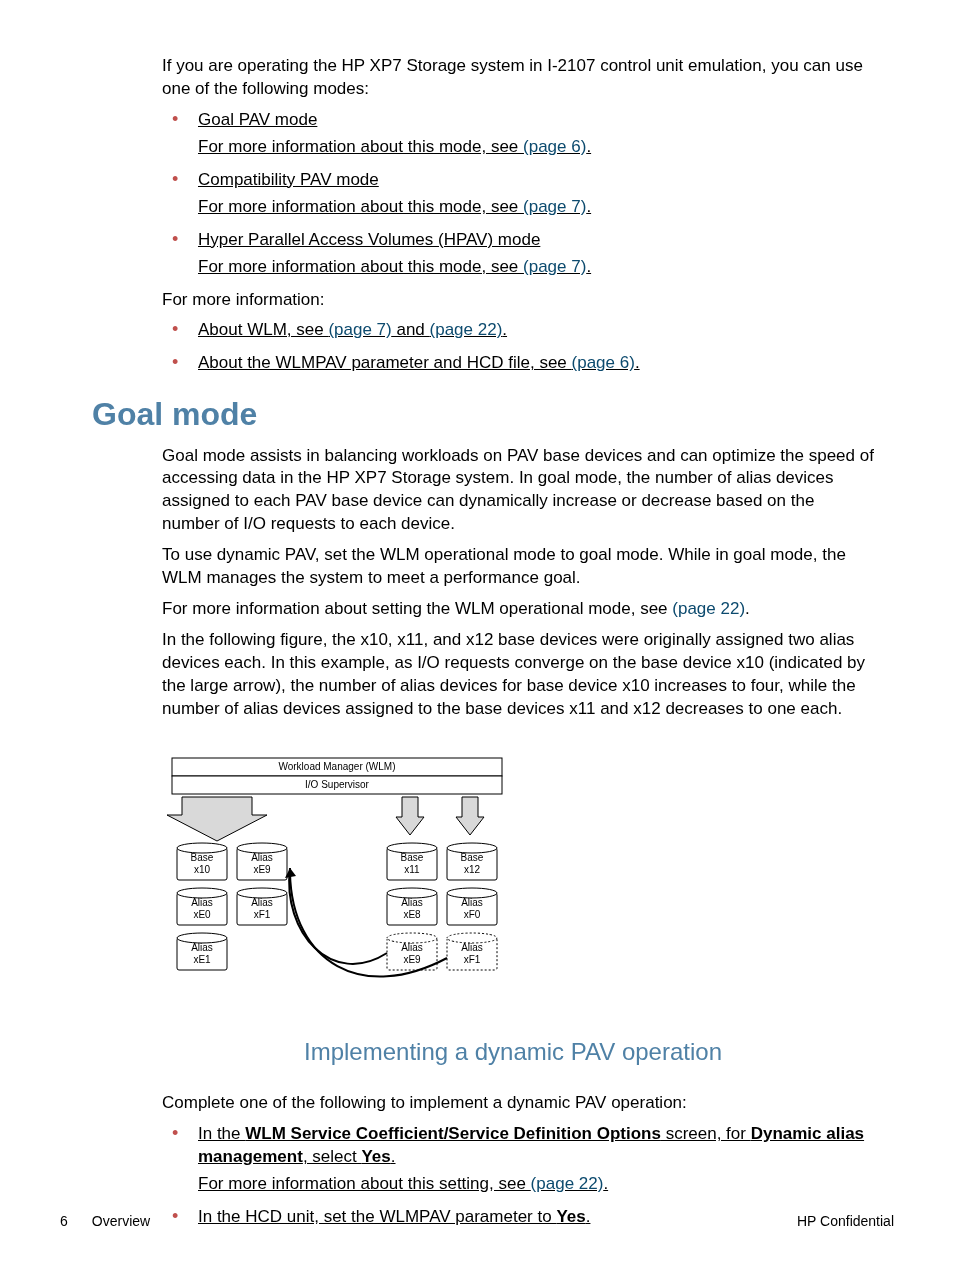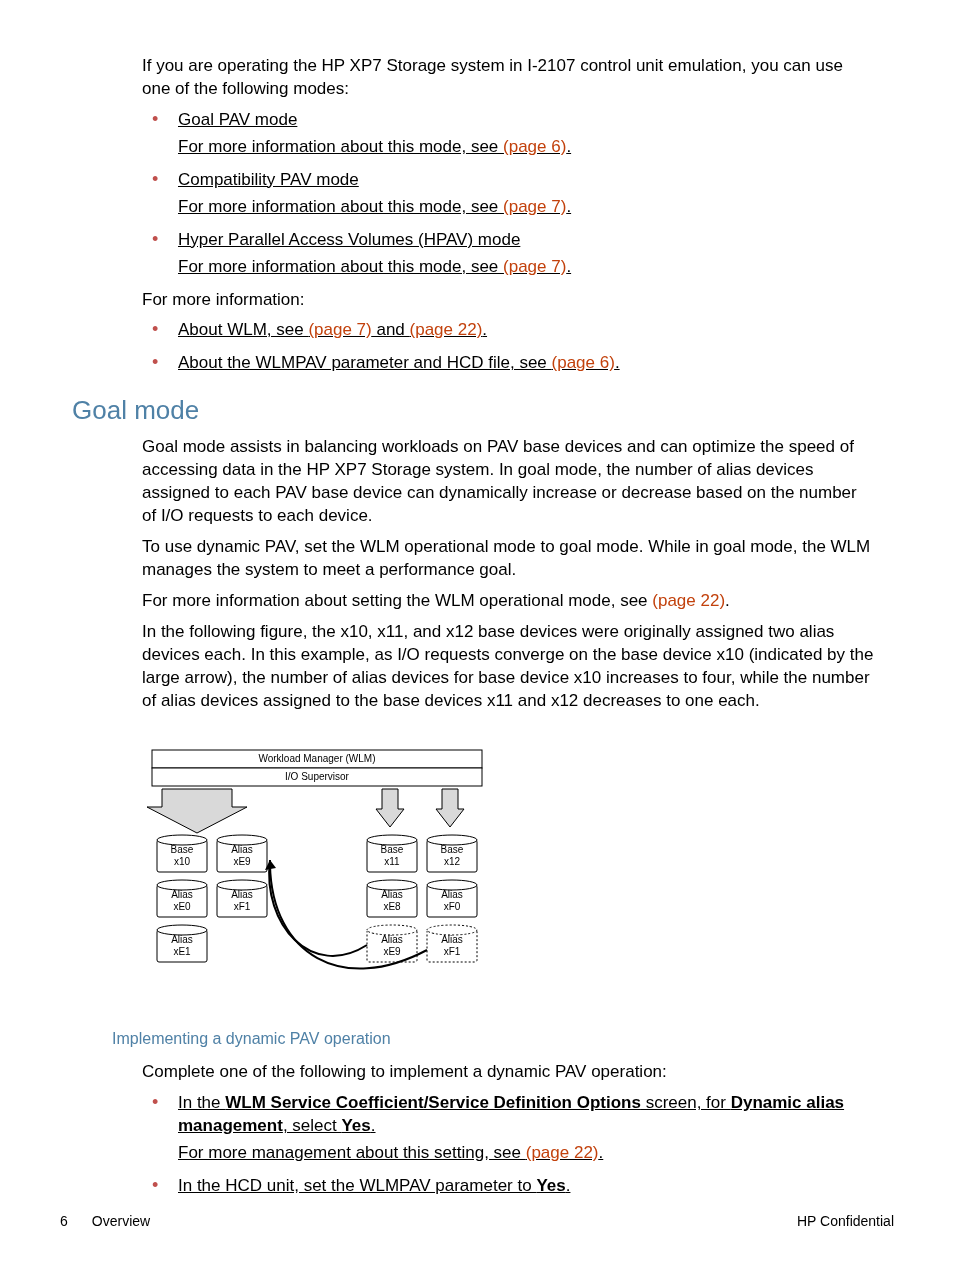--- a/index.html
+++ b/index.html
@@ -12,21 +12,21 @@
     font-family: "Futura", "Trebuchet MS", Arial, sans-serif;
     color: #000;
     font-size: 17px;
     line-height: 1.35;
   }
   .page {
     position: relative;
     width: 954px;
     height: 1271px;
     box-sizing: border-box;
-    padding: 55px 60px 0 72px;
+    padding: 55px 60px 0 92px;
   }
   .body-indent { margin-left: 70px; margin-right: 20px; }
   p { margin: 0 0 8px 0; }
   ul.bullets {
     list-style: none;
     padding: 0;
     margin: 6px 0 8px 0;
   }
   ul.bullets > li {
     position: relative;
@@ -38,35 +38,36 @@
     content: "•";
     position: absolute;
     left: 10px;
     top: 0;
     color: #c0504d; 
     font-size: 18px;
     line-height: 1.2;
   }
   .li-sub { margin-top: 4px; }
   a.link, span.link {
-    color: #c2410c;
+    color: #0c4a6e;
     text-decoration: none;
     cursor: pointer;
   }
   h2.section {
     color: #4f81a6;
-    font-weight: 400;
-    font-size: 26px;
+    font-weight: 700;
+    font-size: 32px;
     margin: 18px 0 8px 0;
   }
   h3.subsection {
     color: #4f81a6;
     font-weight: 400;
-    font-size: 16px;
-    margin: 18px 0 12px 0;
+    font-size: 24px;
+    margin: 18px 0 24px 0;
+    text-align: center;
   }
   strong, b { font-weight: 700; }
   .figure-box {
     margin: 24px 0 8px 70px;
     display: inline-block;
   }
   .footer {
     position: absolute;
     left: 60px; right: 60px; bottom: 40px;
     display: flex;
@@ -228,21 +229,21 @@
 
 <h3 class="subsection" style="margin-left:40px;">Implementing a dynamic PAV operation</h3>
 <div class="body-indent">
   <p>Complete one of the following to implement a dynamic PAV operation:</p>
   <ul class="bullets">
     <li>
       <div>
         <span>In the </span><b>WLM Service Coefficient/Service Definition Options</b><span> screen, for </span><b>Dynamic alias management</b><span>, select </span><b>Yes</b><span>.</span>
       </div>
       <div class="li-sub">
-        <span>For more management about this setting, see </span><span class="link">(page 22)</span><span>.</span>
+        <span>For more information about this setting, see </span><span class="link">(page 22)</span><span>.</span>
       </div>
     </li>
     <li>
       <div>
         <span>In the HCD unit, set the WLMPAV parameter to </span><b>Yes</b><span>.</span>
       </div>
     </li>
   </ul>
 </div>
 

